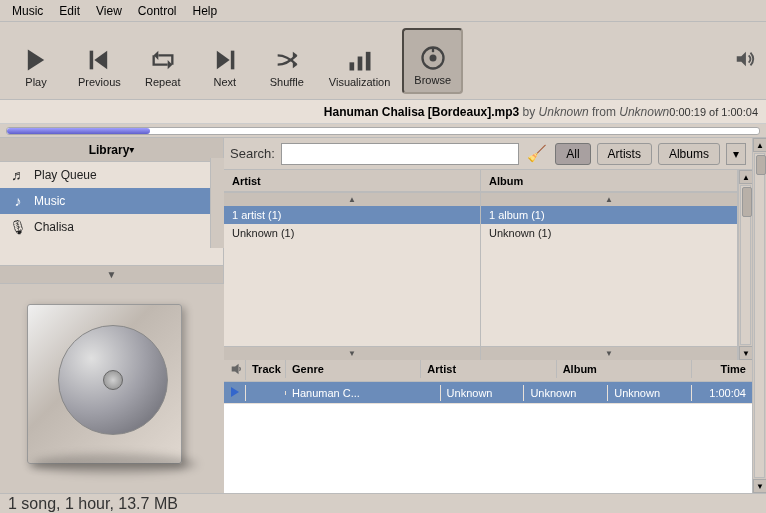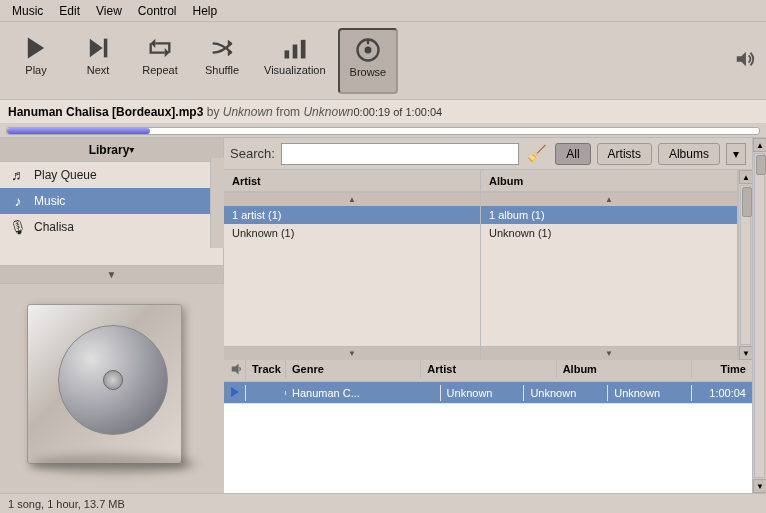--- a/index.html
+++ b/index.html
@@ -37,21 +37,21 @@
       display: flex;
       align-items: center;
       padding: 4px 6px;
       height: 78px;
       gap: 2px;
     }
     .toolbar-btn {
       display: flex;
       flex-direction: column;
       align-items: center;
-      justify-content: flex-start;
+      justify-content: flex-end;
       padding: 6px 10px;
       min-width: 60px;
       height: 66px;
       background: transparent;
       border: none;
       cursor: pointer;
       border-radius: 4px;
       color: #333;
       gap: 2px;
     }
@@ -71,21 +71,21 @@
     }
 
     
     #now-playing {
       background: #e8e0d8;
       padding: 3px 8px;
       font-size: 12px;
       border-bottom: 1px solid #ccc;
       display: flex;
       align-items: center;
-      justify-content: flex-start;
+      justify-content: flex-end;
       height: 24px;
     }
     #now-playing .track-title { font-weight: bold; }
     #now-playing .track-meta { color: #555; }
     #now-playing .time-info { color: #333; font-size: 11px; }
 
     
     #progress-bar-container {
       background: #d6cec6;
       padding: 2px 6px;
@@ -415,21 +415,21 @@
     .col-genre { flex: 1; }
     .col-artist { flex: 1; }
     .col-album { flex: 1; }
     .col-time { width: 60px; text-align: right; flex-shrink: 0; }
 
     
     #status-bar {
       background: #d6cec6;
       border-top: 1px solid #bbb;
       padding: 4px 8px;
-      font-size: 11px;
+      font-size: 16px;
       color: #333;
       height: 20px;
       display: flex;
       align-items: center;
     }
     .scroll-btn {
       width: 14px;
       height: 14px;
       background: #c8c0b8;
       border: 1px solid #aaa;
@@ -488,33 +488,41 @@
 
 <div id="toolbar">
   <button class="toolbar-btn">
     <svg viewBox="0 0 24 24">
       <polygon points="5,3 19,12 5,21" fill="#444"></polygon>
     </svg>
     <span class="btn-label">Play</span>
   </button>
   <button class="toolbar-btn">
     <svg viewBox="0 0 24 24">
-      <rect x="17" y="4" width="3" height="16" fill="#444"></rect>
-      <polygon points="5,4 16,12 5,20" fill="#444"></polygon>
+      <polygon points="4,4 4,20 4,20" fill="none"></polygon>
+      <rect x="4" y="4" width="3" height="16" fill="#444"></rect>
+      <polygon points="19,4 8,12 19,20" fill="#444"></polygon>
     </svg>
-    <span class="btn-label">Next</span>
+    <span class="btn-label">Previous</span>
   </button>
   <button class="toolbar-btn">
     <svg viewBox="0 0 24 24">
       <path d="M4 8 L4 16 L16 16" stroke="#444" stroke-width="2" fill="none"></path>
       <path d="M20 16 L20 8 L8 8" stroke="#444" stroke-width="2" fill="none"></path>
       <polygon points="16,12 20,16 16,20" fill="#444"></polygon>
       <polygon points="8,4 4,8 8,12" fill="#444"></polygon>
     </svg>
     <span class="btn-label">Repeat</span>
+  </button>
+  <button class="toolbar-btn">
+    <svg viewBox="0 0 24 24">
+      <rect x="17" y="4" width="3" height="16" fill="#444"></rect>
+      <polygon points="5,4 16,12 5,20" fill="#444"></polygon>
+    </svg>
+    <span class="btn-label">Next</span>
   </button>
   <button class="toolbar-btn">
     <svg viewBox="0 0 24 24">
       <path d="M4 8 Q12 8 20 16" stroke="#444" stroke-width="2" fill="none"></path>
       <path d="M4 16 Q12 16 20 8" stroke="#444" stroke-width="2" fill="none"></path>
       <polygon points="17,5 21,8 17,11" fill="#444"></polygon>
       <polygon points="17,13 21,16 17,19" fill="#444"></polygon>
     </svg>
     <span class="btn-label">Shuffle</span>
   </button>

